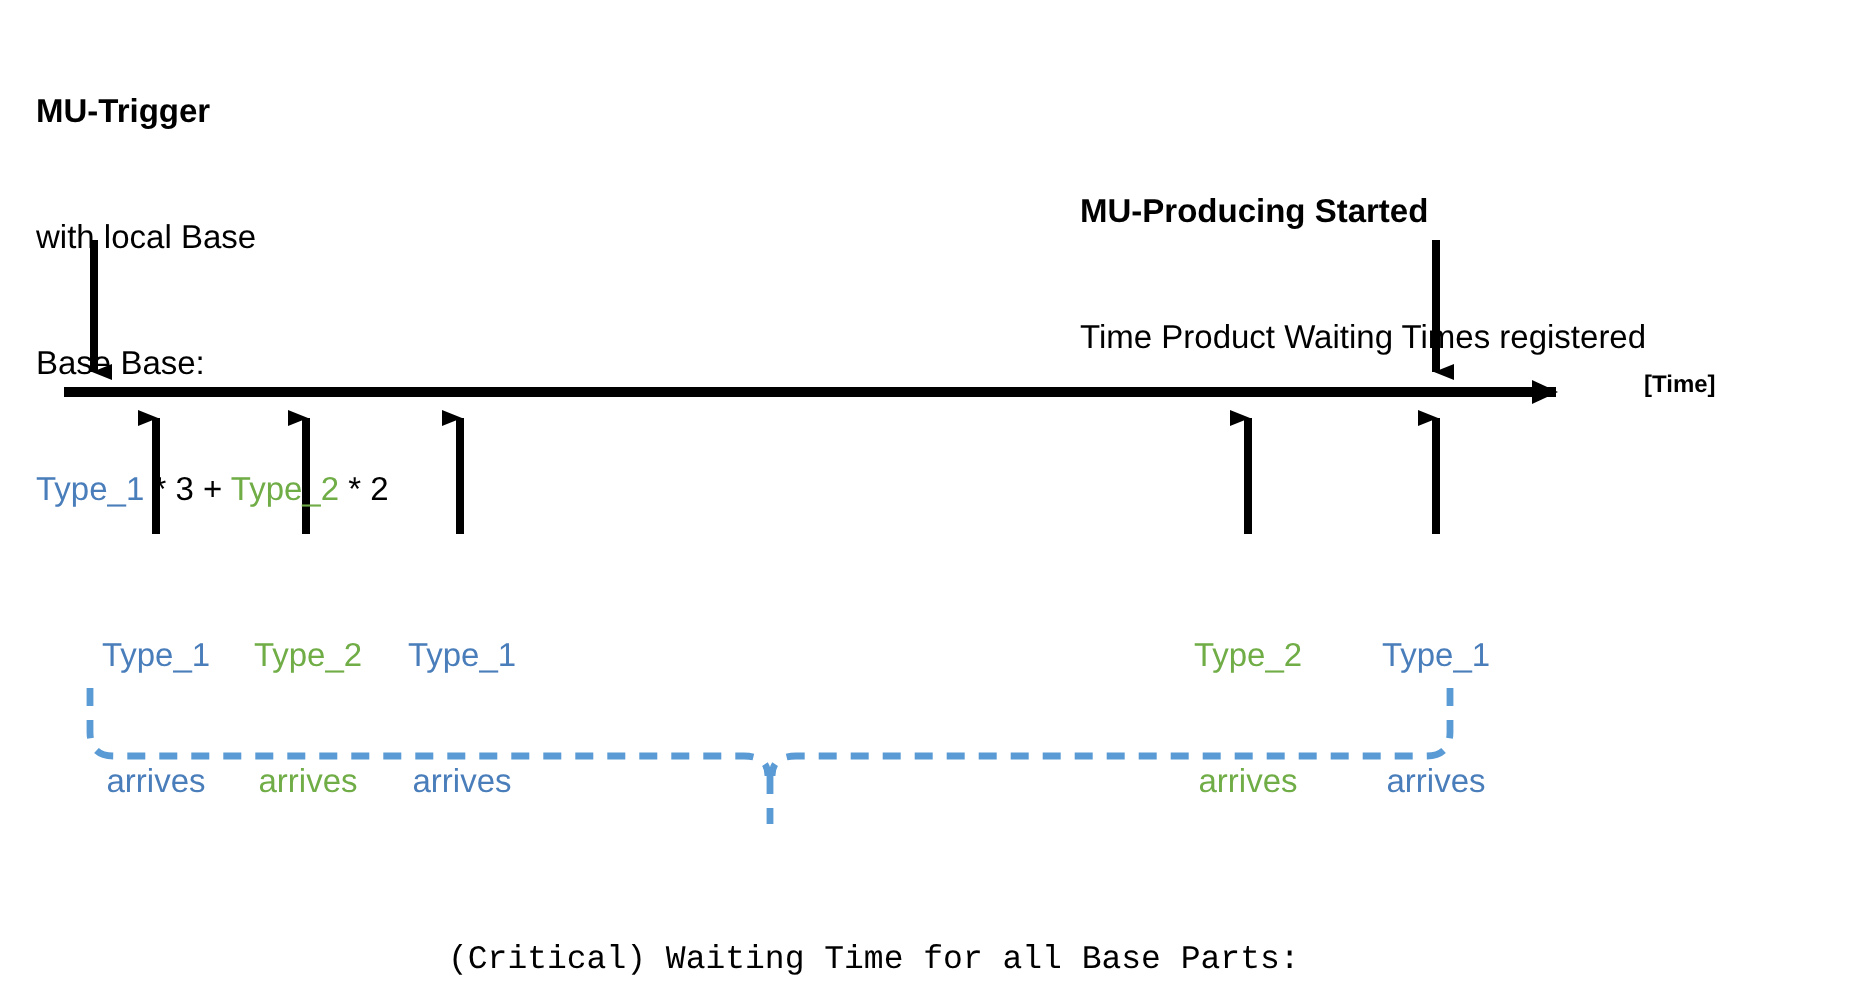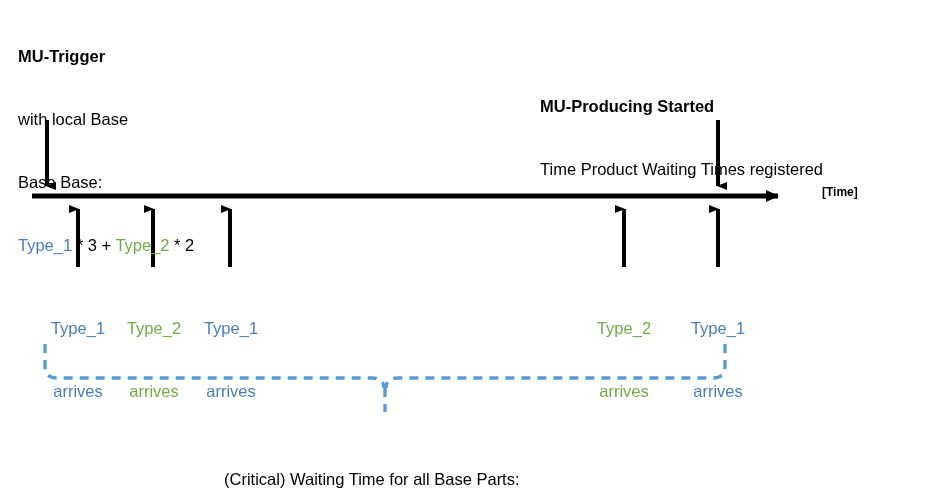--- a/index.html
+++ b/index.html
@@ -27,21 +27,21 @@
 
   
   #time-label{left:806px;top:182px;font-size:12px;font-weight:bold;margin-left:16px;}
 
   
   .arrival{position:absolute;font-size:16.5px;line-height:21px;text-align:center;white-space:pre;}
   .arrival .ln{display:block;}
 
   
   #waiting-caption{left:224px;top:427px;font-size:16.5px;}
-  #waiting-caption .ln{display:block;}
+  #waiting-caption .ln{display:block;font-family:Liberation Mono, monospace;}
 </style>
 </head>
 <body>
 
 <div id="canvas">
 
   <svg class="svg-layer" viewBox="0 0 930 495" xmlns="http://www.w3.org/2000/svg">
     <defs>
       <marker id="ah-down" markerWidth="10" markerHeight="10" refX="5" refY="9" orient="auto" markerUnits="userSpaceOnUse">
         <path d="M1,0 L9,0 L5,10 Z" fill="#000000"></path>

